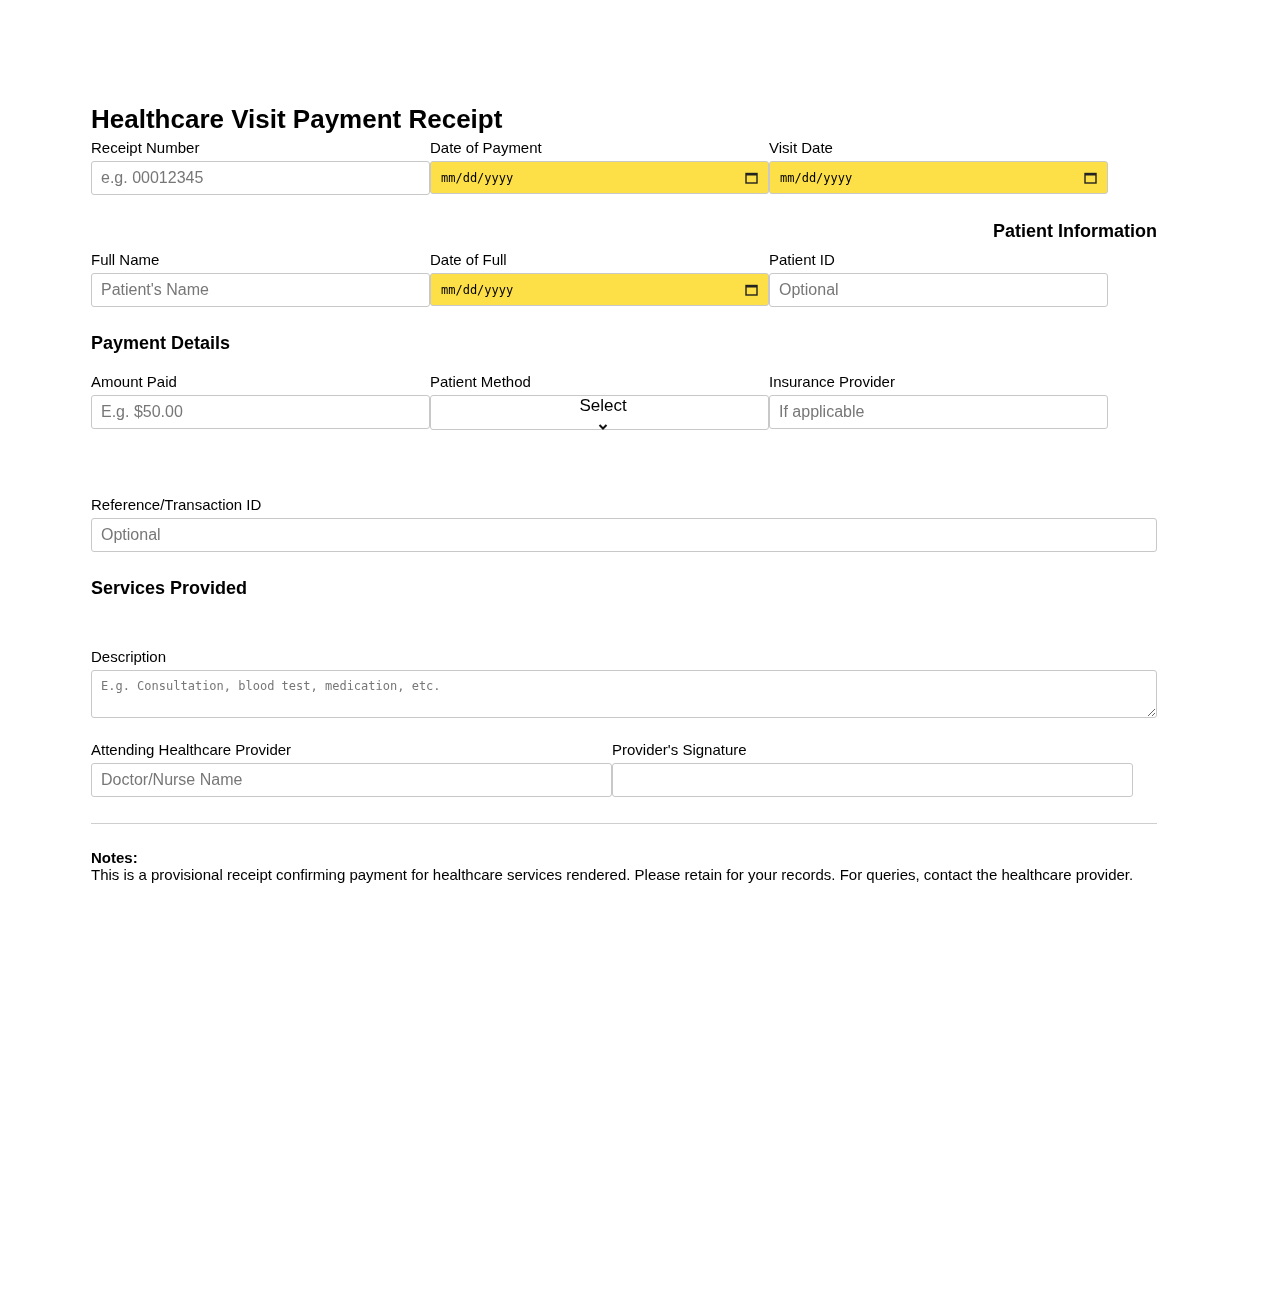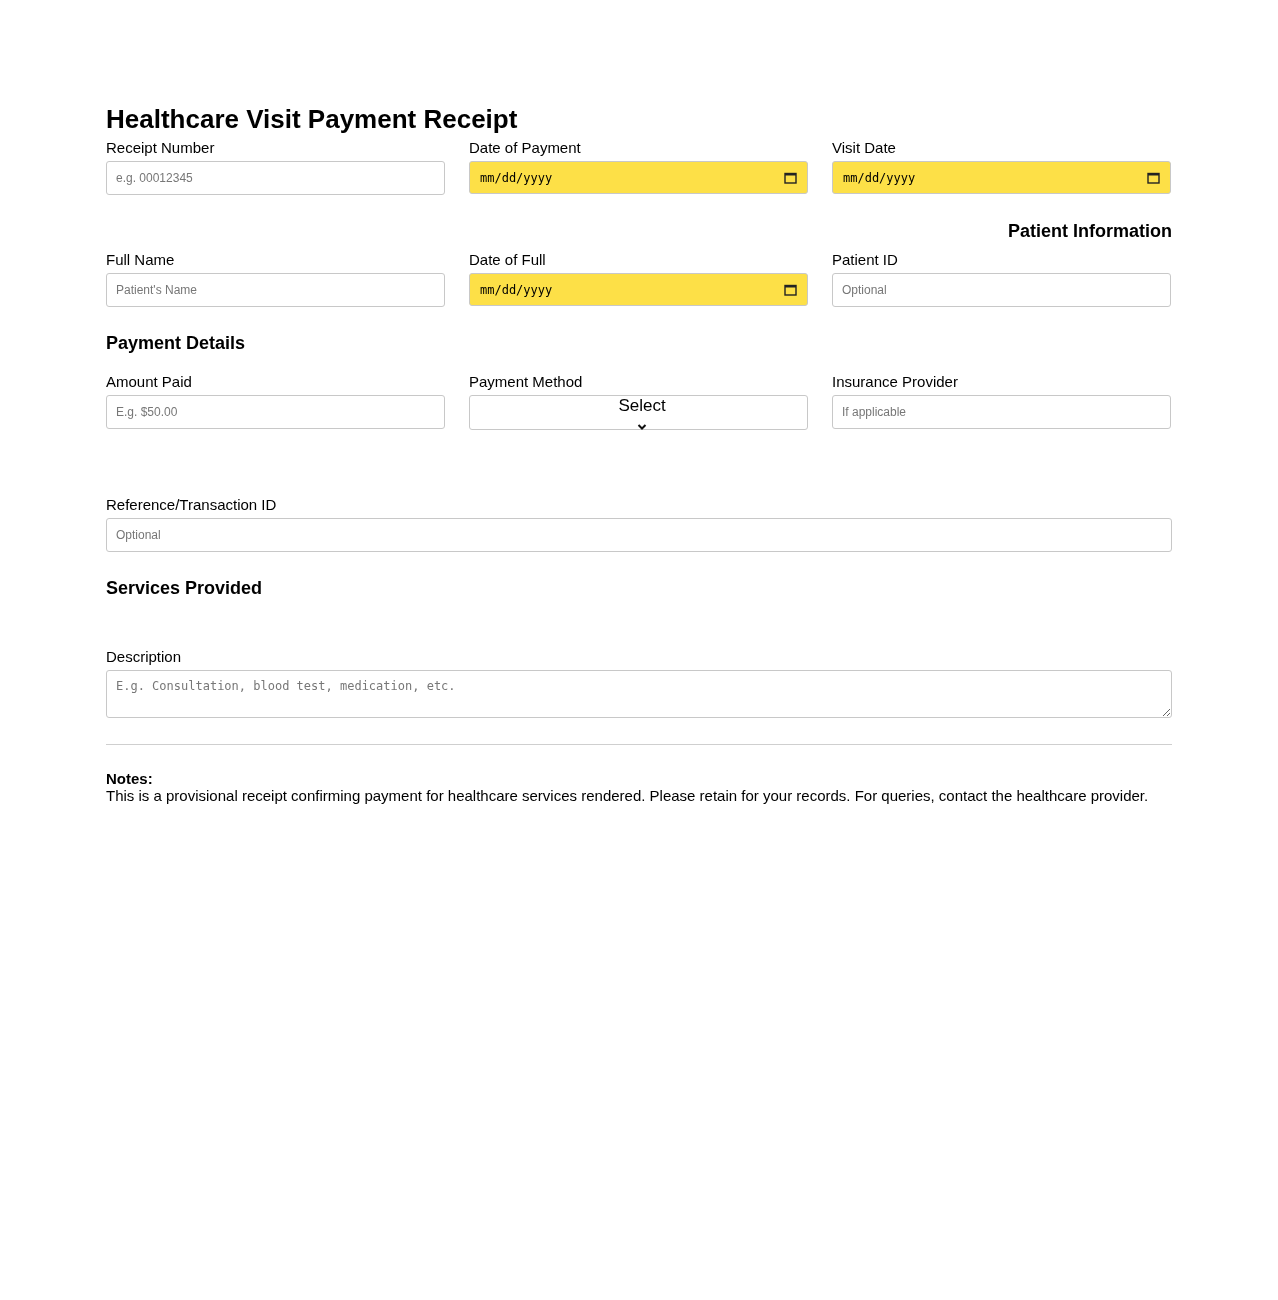--- a/index.html
+++ b/index.html
@@ -2,34 +2,34 @@
 <html><head>
   <meta charset="utf-8">
   <style>
     * { box-sizing: border-box; }
     html, body { margin: 0; padding: 0; background: #ffffff; }
     body {
       width: 1278px; height: 1300px;
       font-family: "Liberation Sans", sans-serif;
       color: #000;
     }
-    .page { position: absolute; left: 106px; top: 103px; width: 1066px; }
+    .page { position: absolute; left: 91px; top: 103px; width: 1066px; }
     h1 {
       margin: 0; font-size: 26px; font-weight: bold; line-height: 32px;
       height: 36px;
     }
     h2 { margin: 0; font-size: 18px; font-weight: bold; line-height: 22px; }
-    .row { display: flex; gap: 24px; }
+    .row { display: flex; }
     .col3 { width: 339px; }
     .col2 { width: 521px; }
     .colfull { width: 1066px; margin-top: 40px; }
     label.lbl { display: block; font-size: 15px; line-height: 18px; margin-bottom: 4px; }
     .field {
       width: 100%; height: 34px; border: 1px solid #c8c8c8; border-radius: 3px;
-      padding: 0 9px; font-size: 12px; font-family: "Liberation Sans", sans-serif;
+      padding: 0 9px; font-size: 16px; font-family: "Liberation Sans", sans-serif;
       color: #000; background: #fff; display: flex; align-items: center;
     }
     .field::placeholder { color: #777; }
     .date {
       display: flex; align-items: center; justify-content: space-between;
       height: 33px; border: 1px solid #c8c8c8; border-radius: 3px; padding: 0 10px 0 10px;
       font-family: "DejaVu Sans Mono", monospace; font-size: 12px; background: #fde047;
     }
     .cal { width: 13px; height: 12px; position: relative; }
     .cal svg { display: block; }
@@ -107,21 +107,21 @@
     </div>
   </div>
 
   <h2 style="margin-top:25px;">Payment Details</h2>
   <div class="row" style="margin-top:19px;">
     <div class="col3">
       <label class="lbl">Amount Paid</label>
       <input class="field" placeholder="E.g. $50.00" style="">
     </div>
     <div class="col3">
-      <label class="lbl">Payment Method</label>
+      <label class="lbl">Patient Method</label>
       <div class="select">
         <span>Select</span>
         <span><svg width="10" height="8" viewBox="0 0 10 8">
               <path d="M1.5 2 L5 5.5 L8.5 2" fill="none" stroke="#111" stroke-width="2"></path>
             </svg></span>
       </div>
     </div>
     <div class="col3">
       <label class="lbl">Insurance Provider</label>
       <input class="field" placeholder="If applicable" style="">
@@ -134,20 +134,30 @@
     </div>
   </div>
 
   <h2 style="margin-top:25px;">Services Provided</h2>
   <div class="row" style="margin-top:9px;">
     <div class="colfull">
       <label class="lbl">Description</label>
       <textarea class="field" placeholder="E.g. Consultation, blood test, medication, etc." style=""></textarea>
     </div>
   </div>
+  <div class="row" style="margin-top:23px;">
+    <div class="col2">
+      <label class="lbl">Attending Healthcare Provider</label>
+      <input class="field" placeholder="Doctor/Nurse Name" style="">
+    </div>
+    <div class="col2">
+      <label class="lbl">Provider's Signature</label>
+      <input class="field" style="">
+    </div>
+  </div>
 
   <div class="divider" style="margin-top:26px;"></div>
 
   <div style="margin-top:25px;">
     <div class="notes-title">Notes:</div>
     <div class="notes-text">This is a provisional receipt confirming payment for healthcare services rendered. Please retain for your records. For queries, contact the healthcare provider.</div>
   </div>
 </div>
 
 </body></html>

